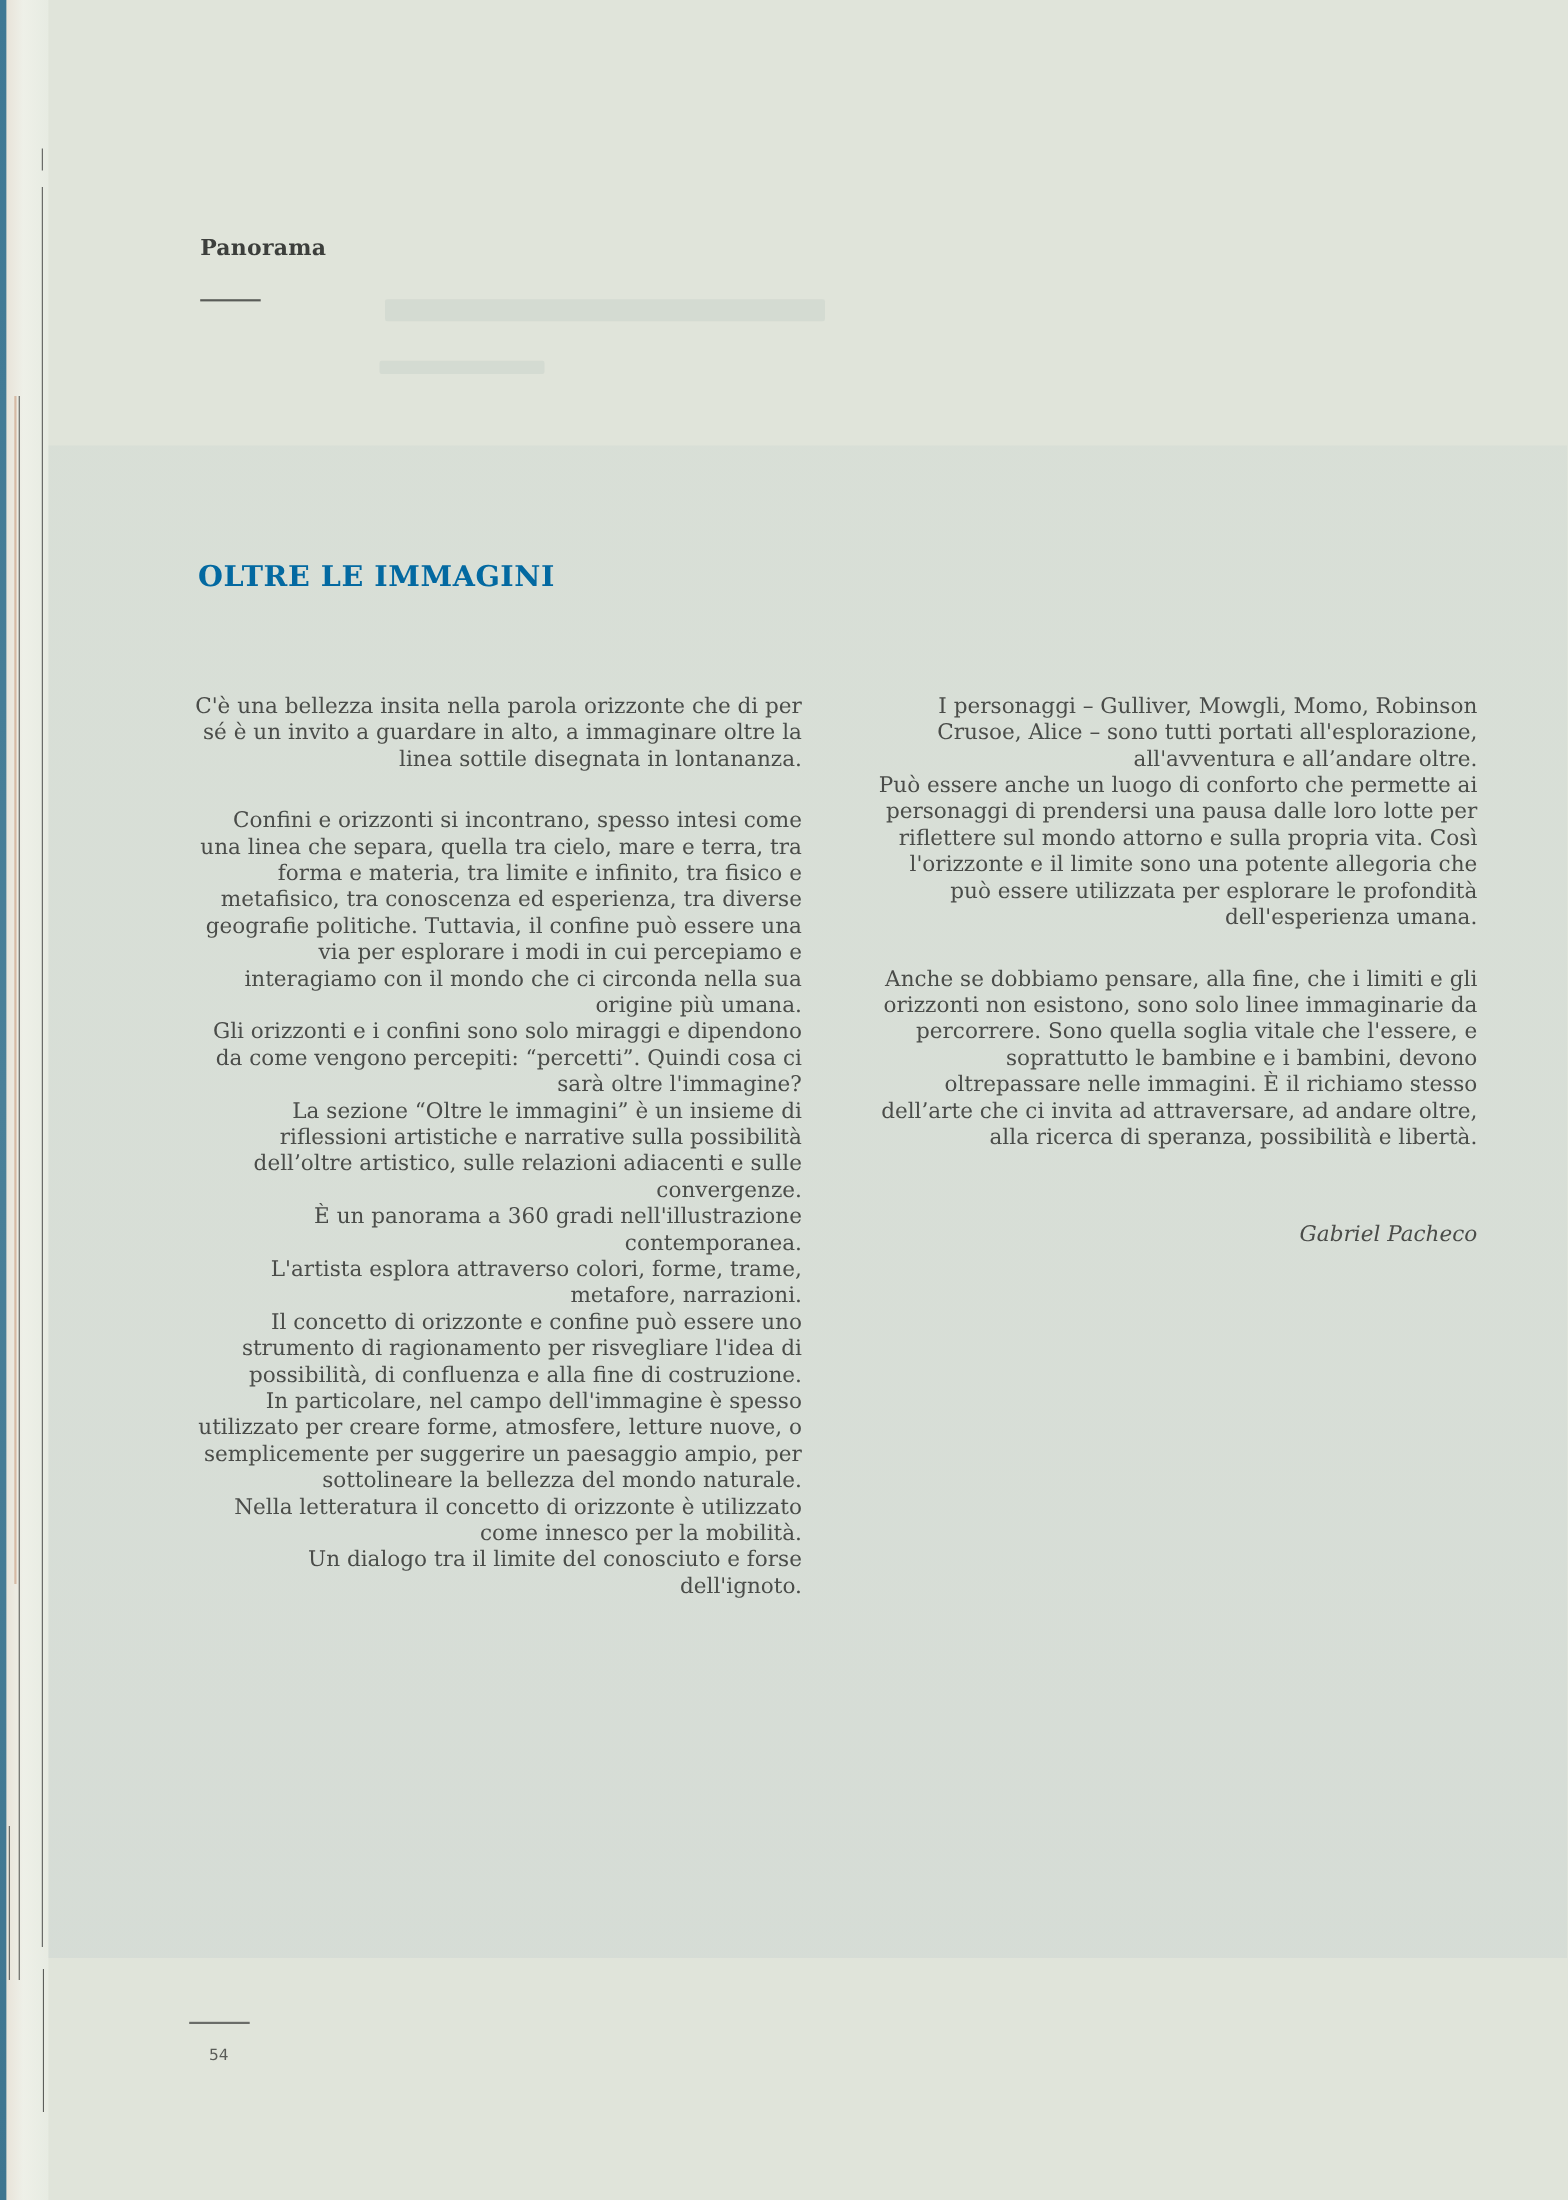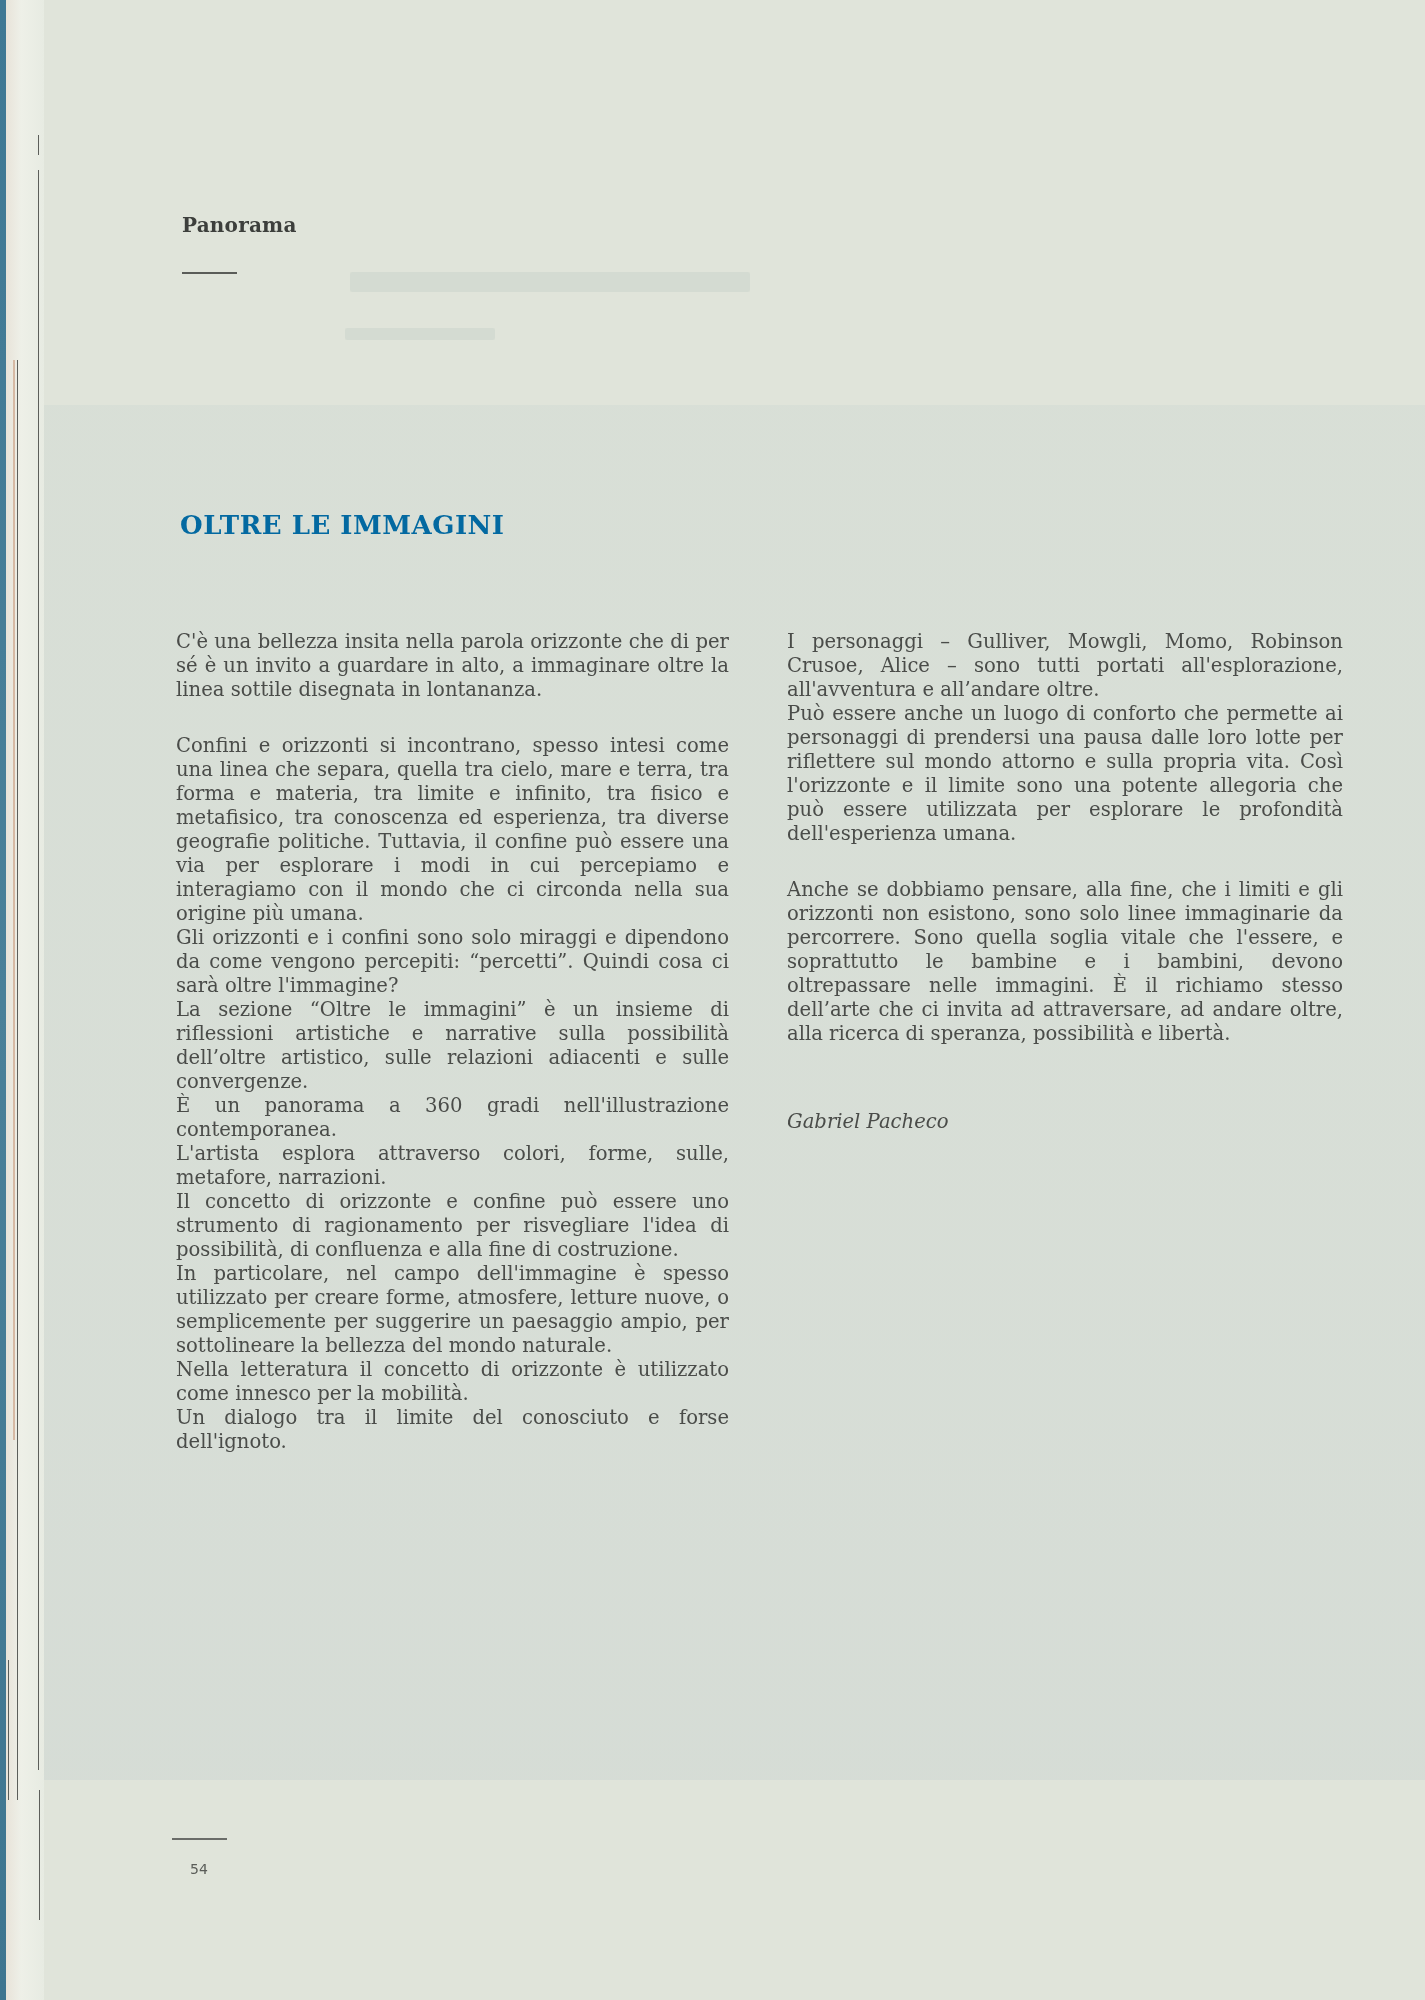--- a/index.html
+++ b/index.html
@@ -40,21 +40,21 @@
     position: absolute; left: 180px; top: 510px;
     font-family: "DejaVu Serif", serif; font-weight: bold; font-size: 26px;
     color: #0369a1; letter-spacing: 0.5px;
   }
 
   .col {
     position: absolute; width: 553px;
     font-family: "DejaVu Serif", serif; font-size: 19.6px; line-height: 24px;
     color: #4a4c49; text-align: justify; hyphens: auto;
   }
-  .col p { margin: 0; }
+  .col p { margin: 0; text-align: right; }
   .col p.gap { margin-top: 32px; }
   .col-left { left: 176px; top: 630px; }
   .col-right { left: 787px; top: 630px; width: 556px; }
   .signature { font-style: italic; margin-top: 64px !important; text-align: left; }
 
   .folio-rule { position: absolute; left: 172px; top: 1838px; width: 55px; height: 2px; background: #6a6c68; }
   .folio { position: absolute; left: 190px; top: 1861px;
     font-family: "DejaVu Sans", sans-serif; font-size: 14px; color: #5a5c58; text-align: right; }
 </style>
 </head>
@@ -80,21 +80,21 @@
   <div class="section-rule"></div>
 
   <h1 class="article-title" style="margin:0;">OLTRE LE IMMAGINI</h1>
 
   <div class="col col-left">
     <p>C'è una bellezza insita nella parola orizzonte che di per sé è un invito a guardare in alto, a immaginare oltre la linea sottile disegnata in lontananza.</p>
     <p class="gap">Confini e orizzonti si incontrano, spesso intesi come una linea che separa, quella tra cielo, mare e terra, tra forma e materia, tra limite e infinito, tra fisico e metafisico, tra conoscenza ed esperienza, tra diverse geografie politiche. Tuttavia, il confine può essere una via per esplorare i modi in cui percepiamo e interagiamo con il mondo che ci circonda nella sua origine più umana.</p>
     <p>Gli orizzonti e i confini sono solo miraggi e dipendono da come vengono percepiti: “percetti”. Quindi cosa ci sarà oltre l'immagine?</p>
     <p>La sezione “Oltre le immagini” è un insieme di riflessioni artistiche e narrative sulla possibilità dell’oltre artistico, sulle relazioni adiacenti e sulle convergenze.</p>
     <p>È un panorama a 360 gradi nell'illustrazione contemporanea.</p>
-    <p>L'artista esplora attraverso colori, forme, sulle, metafore, narrazioni.</p>
+    <p>L'artista esplora attraverso colori, forme, trame, metafore, narrazioni.</p>
     <p>Il concetto di orizzonte e confine può essere uno strumento di ragionamento per risvegliare l'idea di possibilità, di confluenza e alla fine di costruzione.</p>
     <p>In particolare, nel campo dell'immagine è spesso utilizzato per creare forme, atmosfere, letture nuove, o semplicemente per suggerire un paesaggio ampio, per sottolineare la bellezza del mondo naturale.</p>
     <p>Nella letteratura il concetto di orizzonte è utilizzato come innesco per la mobilità.</p>
     <p>Un dialogo tra il limite del conosciuto e forse dell'ignoto.</p>
   </div>
 
   <div class="col col-right">
     <p>I personaggi – Gulliver, Mowgli, Momo, Robinson Crusoe, Alice – sono tutti portati all'esplorazione, all'avventura e all’andare oltre.</p>
     <p>Può essere anche un luogo di conforto che permette ai personaggi di prendersi una pausa dalle loro lotte per riflettere sul mondo attorno e sulla propria vita. Così l'orizzonte e il limite sono una potente allegoria che può essere utilizzata per esplorare le profondità dell'esperienza umana.</p>
     <p class="gap">Anche se dobbiamo pensare, alla fine, che i limiti e gli orizzonti non esistono, sono solo linee immaginarie da percorrere. Sono quella soglia vitale che l'essere, e soprattutto le bambine e i bambini, devono oltrepassare nelle immagini. È il richiamo stesso dell’arte che ci invita ad attraversare, ad andare oltre, alla ricerca di speranza, possibilità e libertà.</p>

